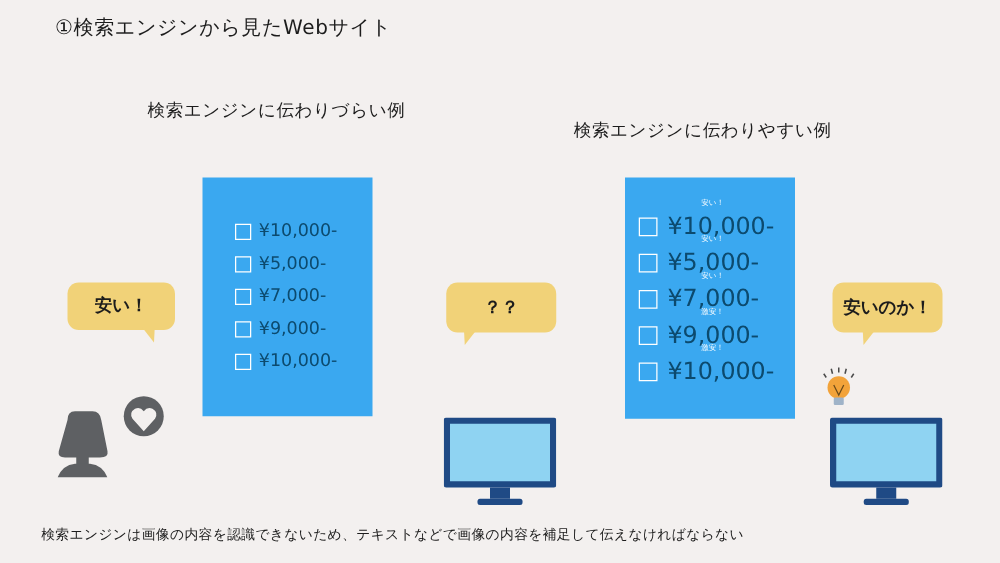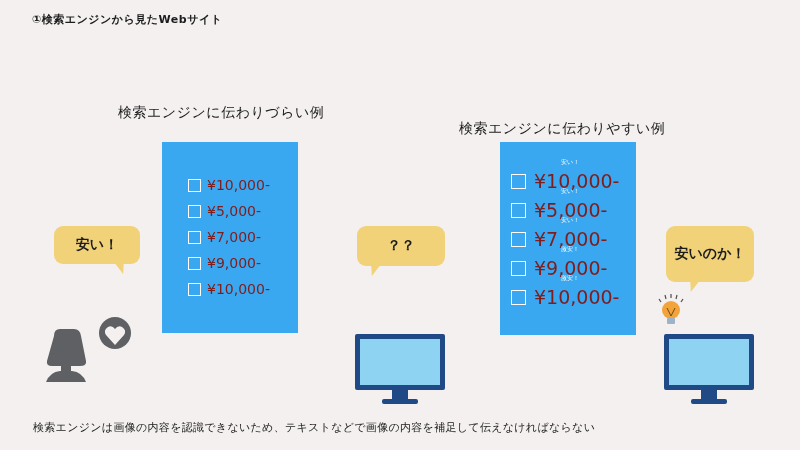--- a/index.html
+++ b/index.html
@@ -4,30 +4,30 @@
 <style>
   html, body { margin: 0; padding: 0; }
   body {
     width: 800px; height: 450px; overflow: hidden;
     background: #f3f0ef;
     font-family: "DejaVu Sans", "Liberation Sans", sans-serif;
     color: #1c1c1c;
     position: relative;
   }
   .abs { position: absolute; }
-  .title { left: 32px; top: 12px; font-size: 11px; font-weight: bold; letter-spacing: 0.5px; }
-  .sub { font-size: 14px; letter-spacing: 0.5px; margin-top: 24px; }
+  .title { left: 44px; top: 12px; font-size: 16px; font-weight: normal; letter-spacing: 0.5px; }
+  .sub { font-size: 14px; letter-spacing: 0.5px; }
   .sub-left { left: 118px; top: 80px; }
   .sub-right { left: 459px; top: 96px; }
 
   .panel { background: #3aa8f0; }
   .panel-left { left: 162px; top: 142px; width: 136px; height: 191px; }
   .panel-right { left: 500px; top: 142px; width: 136px; height: 193px; }
 
-  .row { position: absolute; color: #7f1d1d; display: flex; align-items: center; white-space: nowrap; }
+  .row { position: absolute; color: #0c4a6e; display: flex; align-items: center; white-space: nowrap; }
   .row .cb { display: inline-block; border: 1px solid #fff; box-sizing: border-box; }
   .panel-left .row { left: 26px; font-size: 14px; }
   .panel-left .row .cb { width: 13px; height: 13px; margin-right: 6px; }
   .panel-right .row { left: 11px; font-size: 19px; }
   .panel-right .row .cb { width: 15px; height: 15px; margin-right: 8px; }
   .tag { position: absolute; left: 61px; color: #fff; font-size: 6px; white-space: nowrap; }
 
   .bubble {
     position: absolute; background: #f1d278; border-radius: 9px;
     display: flex; align-items: center; justify-content: center;
@@ -35,21 +35,21 @@
   }
   .bubble::after {
     content: ""; position: absolute; bottom: -10px;
     border-left: 5px solid transparent; border-right: 5px solid transparent;
     border-top: 12px solid #f1d278;
   }
   .b1 { left: 54px; top: 226px; width: 86px; height: 38px; }
   .b1::after { right: 14px; transform: skewX(20deg); }
   .b2 { left: 357px; top: 226px; width: 88px; height: 40px; }
   .b2::after { left: 12px; transform: skewX(-20deg); }
-  .b3 { left: 666px; top: 226px; width: 88px; height: 56px; }
+  .b3 { left: 666px; top: 226px; width: 88px; height: 40px; }
   .b3::after { left: 22px; transform: skewX(-20deg); }
 
   .footer { left: 33px; top: 420px; font-size: 11px; letter-spacing: 0.3px; }
 </style>
 </head>
 <body>
 
 <div class="abs title">①検索エンジンから見たWebサイト</div>
 
 <div class="abs sub sub-left">検索エンジンに伝わりづらい例</div>

